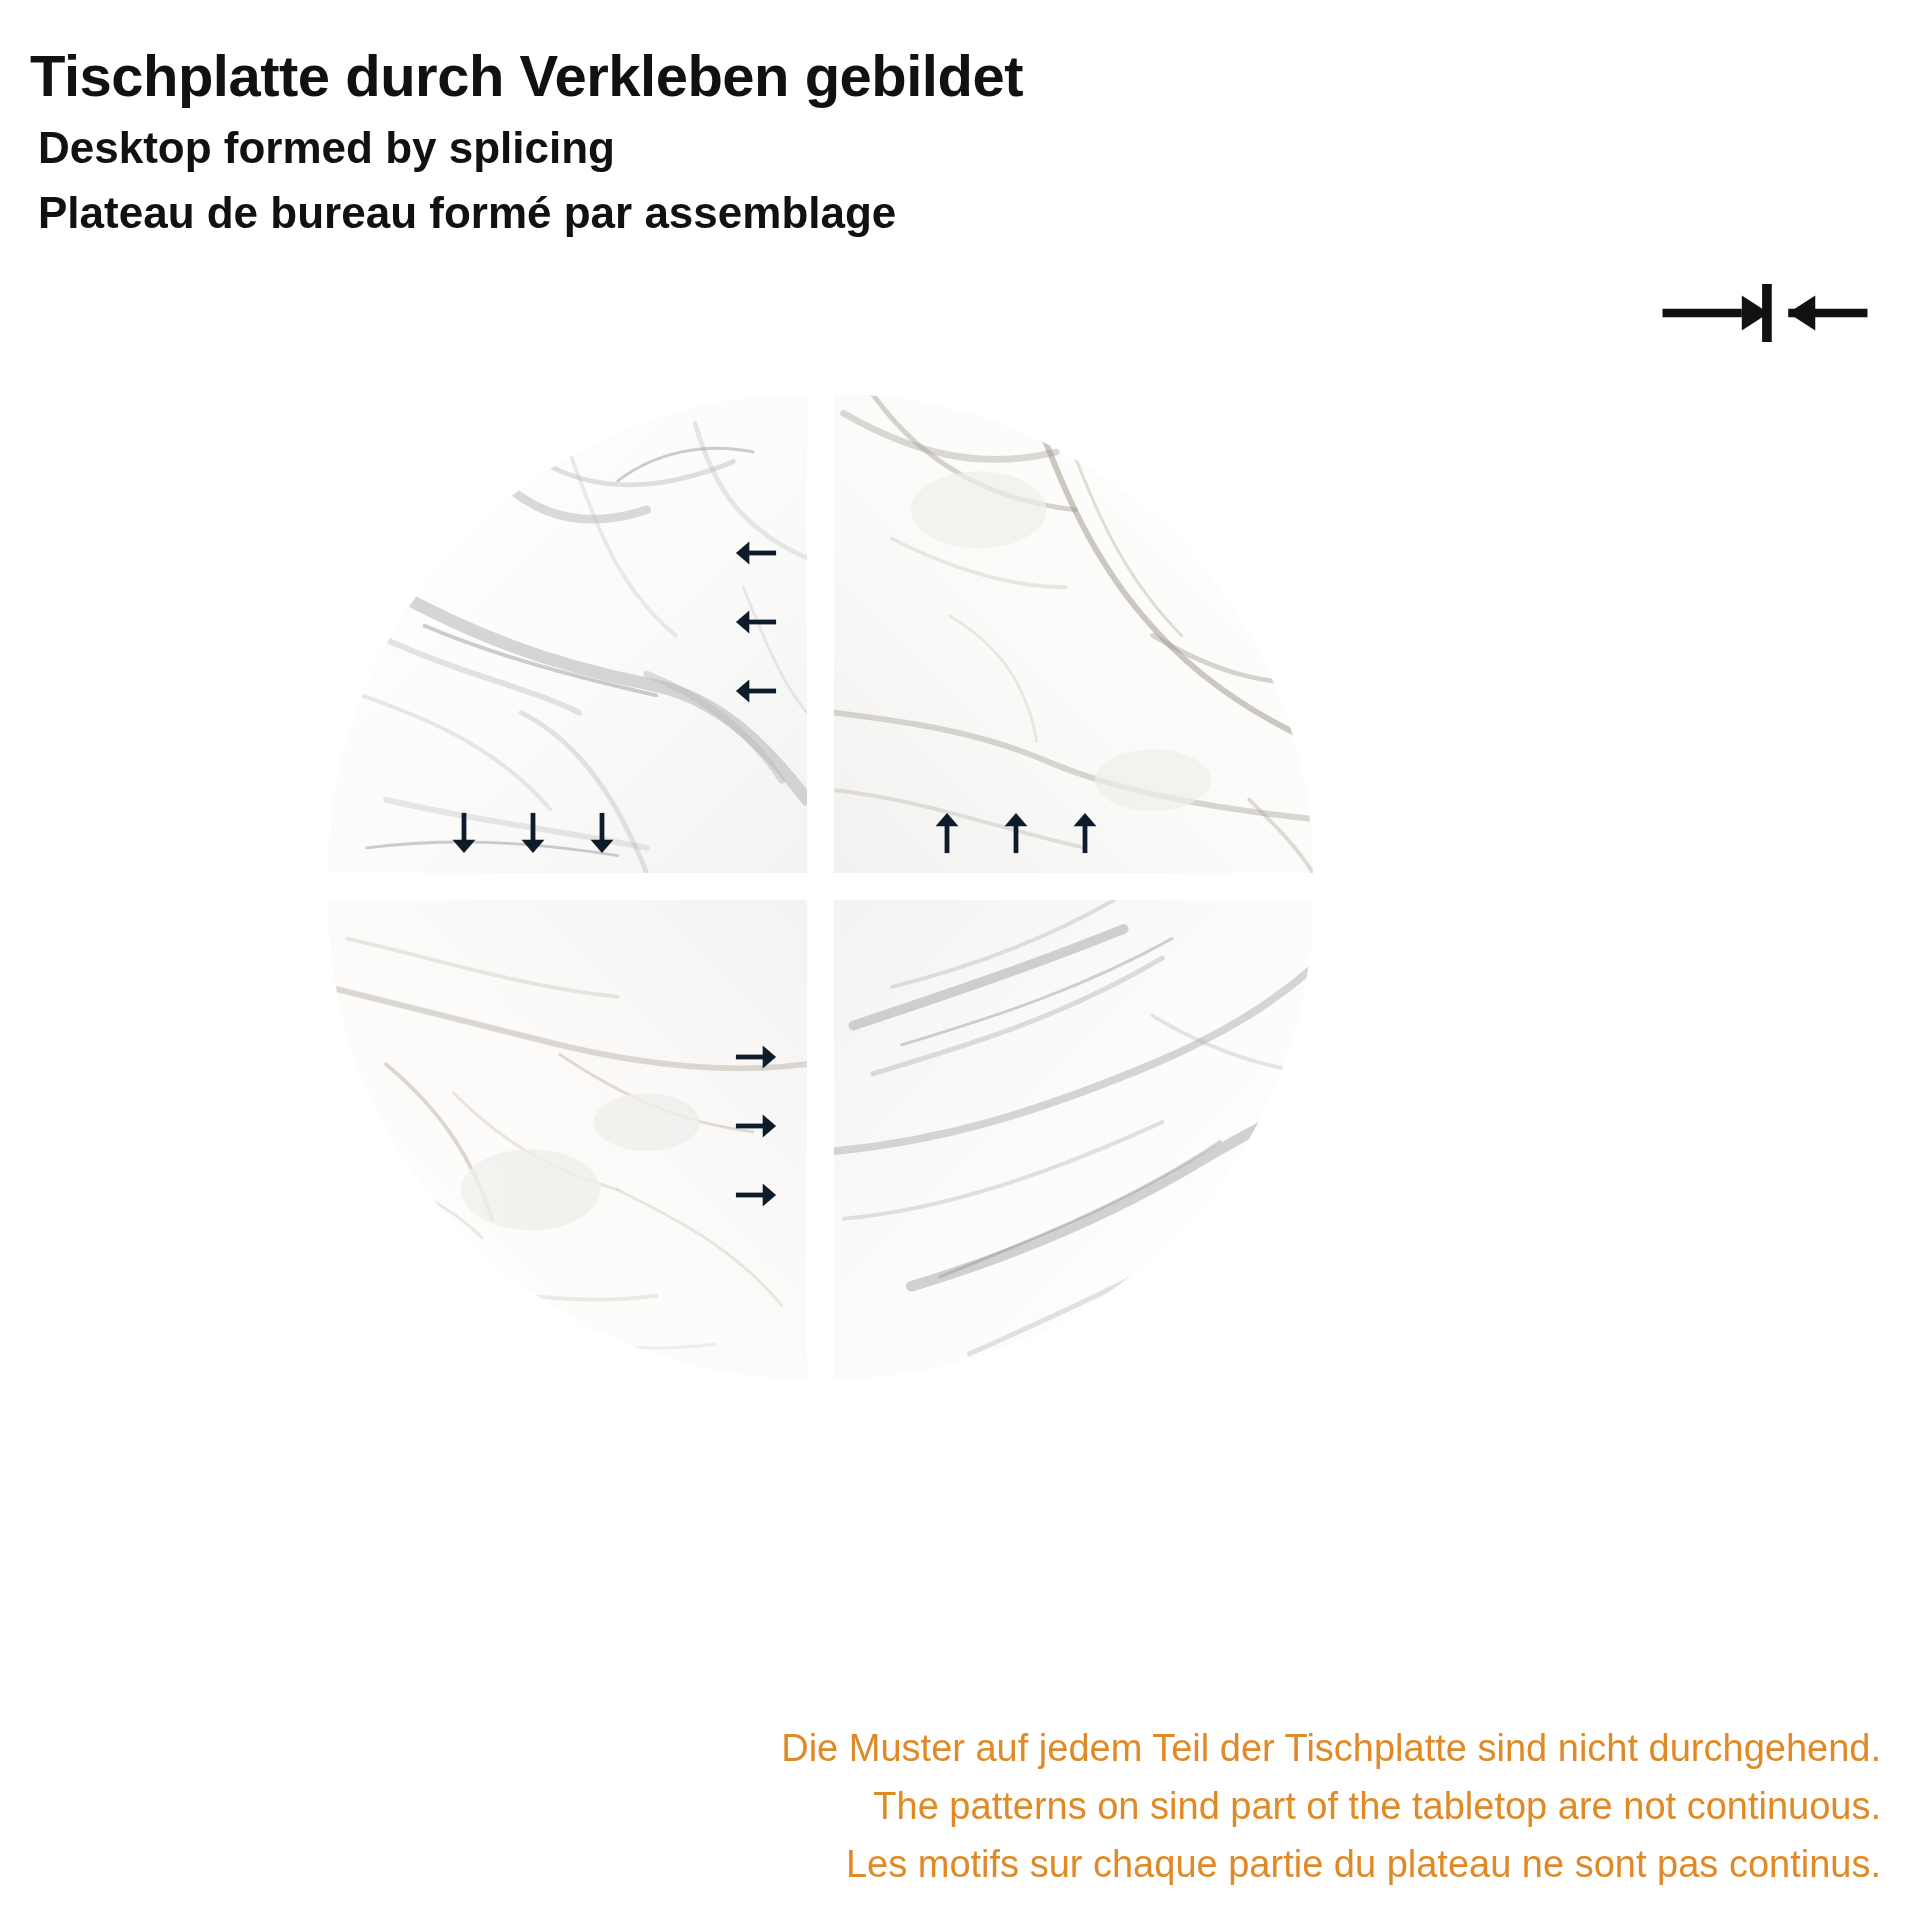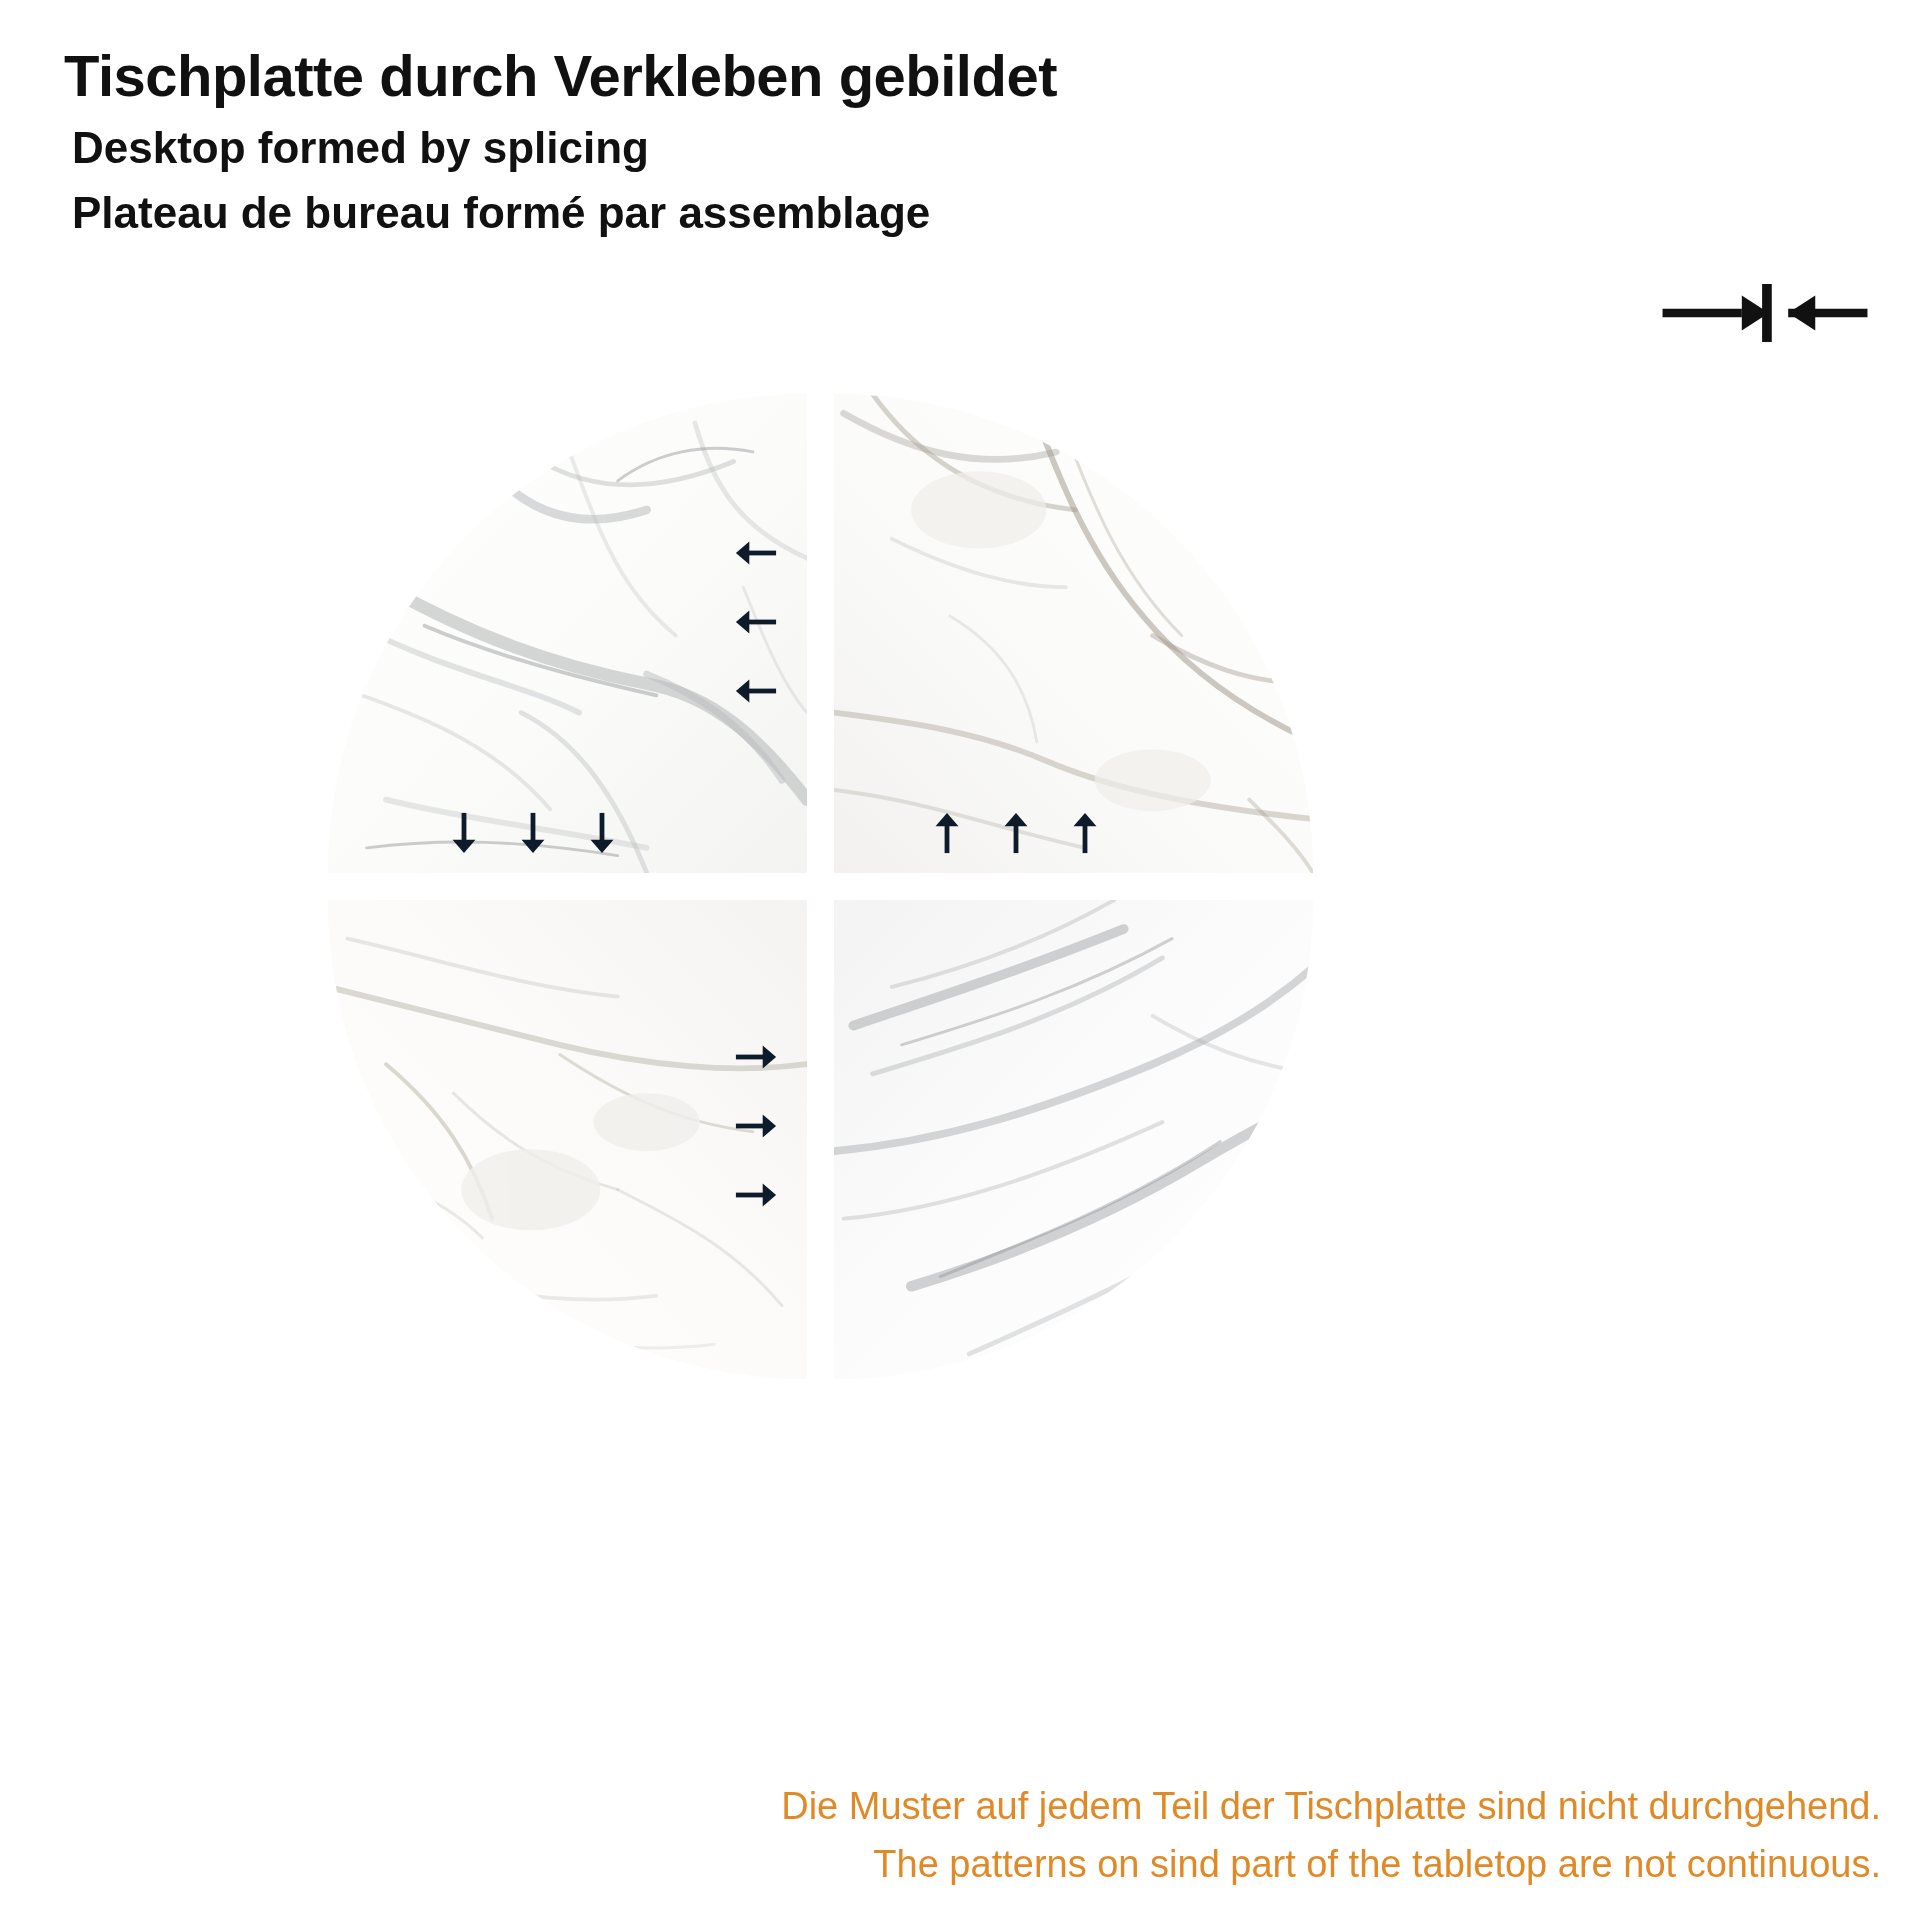--- a/index.html
+++ b/index.html
@@ -12,21 +12,21 @@
     height: 1931px;
     position: relative;
     font-family: "Liberation Sans", sans-serif;
     color: #111111;
     overflow: hidden;
   }
 
   
   #header {
     position: absolute;
-    left: 64px;
+    left: 30px;
     top: 46px;
     width: 1448px;
   }
   #title {
     font-size: 58px;
     font-weight: bold;
     letter-spacing: -0.5px;
     line-height: 1.05;
     margin: 0 0 13.5px 0;
     white-space: nowrap;
@@ -317,14 +317,15 @@
       <line x1="23" y1="44" x2="23" y2="12" stroke="#0d1b2a" stroke-width="5"></line>
       <polygon points="11,16 23,2 35,16" fill="#0d1b2a"></polygon>
     </svg>
   </div>
 
 </div>
 
 <div id="footer">
   <p>Die Muster auf jedem Teil der Tischplatte sind nicht durchgehend.</p>
   <p>The patterns on sind part of the tabletop are not continuous.</p>
+  <p>Les motifs sur chaque partie du plateau ne sont pas continus.</p>
 </div>
 
 
 </body></html>

